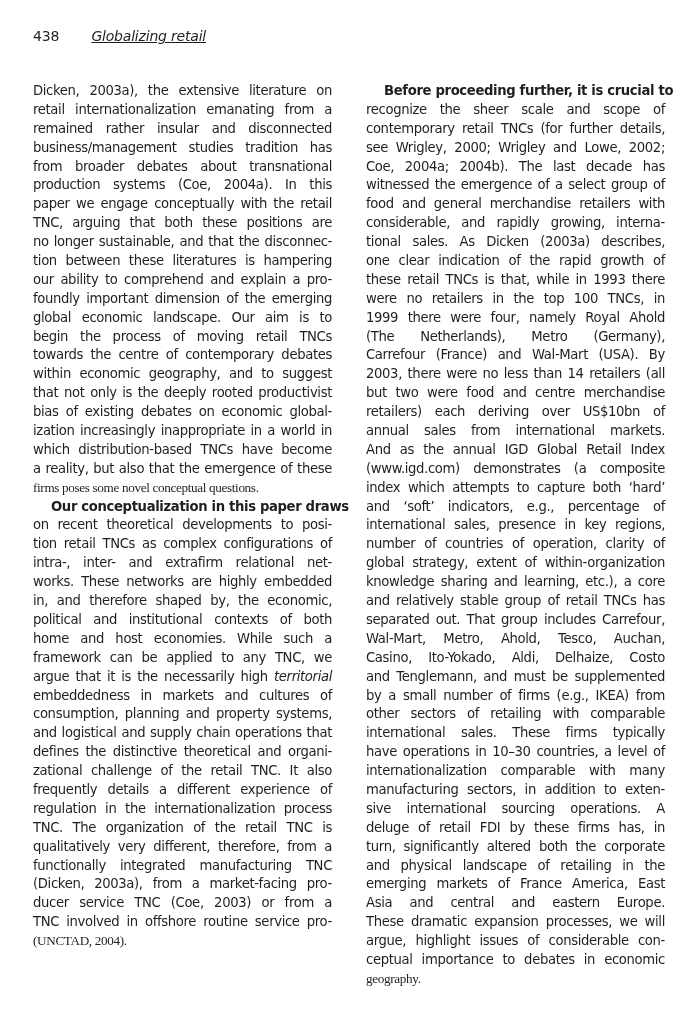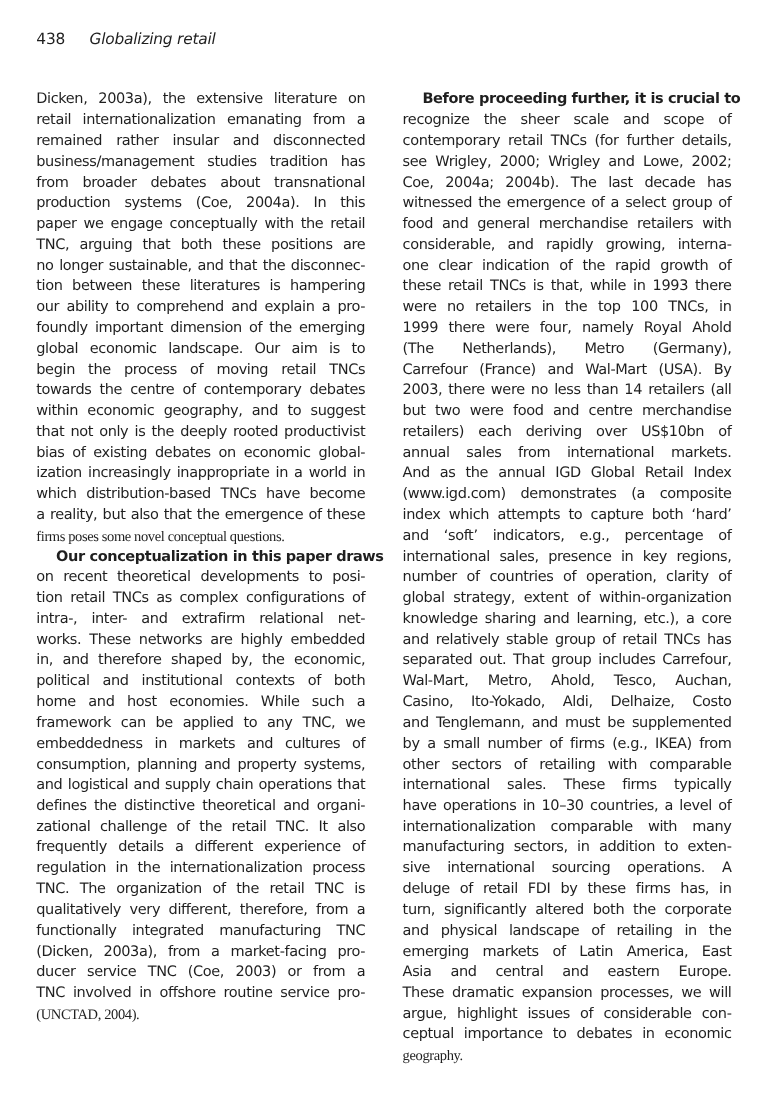--- a/index.html
+++ b/index.html
@@ -1,20 +1,20 @@
 <!DOCTYPE html>
 <html><head>
 <meta charset="utf-8">
 <style>
   html, body { margin: 0; padding: 0; background: #ffffff; }
   body { width: 695px; height: 1012px; position: relative; overflow: hidden;
          font-family: "DejaVu Sans", sans-serif; color: #1f1f1f; }
   .header { position: absolute; left: 33px; top: 28px; font-size: 14px; letter-spacing: -0.2px; }
-  .header .pnum { margin-right: 18px; }
-  .header .rtitle { font-style: italic; font-family: "DejaVu Sans", sans-serif; }
+  .header .pnum { margin-right: 28px; }
+  .header .rtitle { font-style: italic; font-family: "DejaVu Sans", sans-serif; text-decoration: underline; }
   .col { position: absolute; top: 82px; width: 299px; }
   .col.left { left: 33px; }
   .col.right { left: 366px; }
   .line { display: block; height: 18.9px; line-height: 18.9px; font-size: 13.2px;
           white-space: nowrap; text-align: justify; text-align-last: justify;
           letter-spacing: -0.35px; word-spacing: 0px; }
   .line.last { text-align-last: left; font-family: Liberation Serif, serif; }
   .line.indent { text-indent: 18px; font-weight: bold; }
   .line i { font-style: italic; }
 </style>
@@ -51,20 +51,21 @@
   <span class="line last">firms poses some novel conceptual questions.</span>
   <span class="line indent">Our conceptualization in this paper draws</span>
   <span class="line">on recent theoretical developments to posi-</span>
   <span class="line">tion retail TNCs as complex configurations of</span>
   <span class="line">intra-, inter- and extrafirm relational net-</span>
   <span class="line">works. These networks are highly embedded</span>
   <span class="line">in, and therefore shaped by, the economic,</span>
   <span class="line">political and institutional contexts of both</span>
   <span class="line">home and host economies. While such a</span>
   <span class="line">framework can be applied to any TNC, we</span>
+  <span class="line"><span>argue that it is the necessarily high </span><i>territorial</i></span>
   <span class="line">embeddedness in markets and cultures of</span>
   <span class="line">consumption, planning and property systems,</span>
   <span class="line">and logistical and supply chain operations that</span>
   <span class="line">defines the distinctive theoretical and organi-</span>
   <span class="line">zational challenge of the retail TNC. It also</span>
   <span class="line">frequently details a different experience of</span>
   <span class="line">regulation in the internationalization process</span>
   <span class="line">TNC. The organization of the retail TNC is</span>
   <span class="line">qualitatively very different, therefore, from a</span>
   <span class="line">functionally integrated manufacturing TNC</span>
@@ -76,20 +77,21 @@
 
 <div class="col right">
   <span class="line indent">Before proceeding further, it is crucial to</span>
   <span class="line">recognize the sheer scale and scope of</span>
   <span class="line">contemporary retail TNCs (for further details,</span>
   <span class="line">see Wrigley, 2000; Wrigley and Lowe, 2002;</span>
   <span class="line">Coe, 2004a; 2004b). The last decade has</span>
   <span class="line">witnessed the emergence of a select group of</span>
   <span class="line">food and general merchandise retailers with</span>
   <span class="line">considerable, and rapidly growing, interna-</span>
+  <span class="line">tional sales. As Dicken (2003a) describes,</span>
   <span class="line">one clear indication of the rapid growth of</span>
   <span class="line">these retail TNCs is that, while in 1993 there</span>
   <span class="line">were no retailers in the top 100 TNCs, in</span>
   <span class="line">1999 there were four, namely Royal Ahold</span>
   <span class="line">(The Netherlands), Metro (Germany),</span>
   <span class="line">Carrefour (France) and Wal-Mart (USA). By</span>
   <span class="line">2003, there were no less than 14 retailers (all</span>
   <span class="line">but two were food and centre merchandise</span>
   <span class="line">retailers) each deriving over US$10bn of</span>
   <span class="line">annual sales from international markets.</span>
@@ -109,19 +111,19 @@
   <span class="line">by a small number of firms (e.g., IKEA) from</span>
   <span class="line">other sectors of retailing with comparable</span>
   <span class="line">international sales. These firms typically</span>
   <span class="line">have operations in 10–30 countries, a level of</span>
   <span class="line">internationalization comparable with many</span>
   <span class="line">manufacturing sectors, in addition to exten-</span>
   <span class="line">sive international sourcing operations. A</span>
   <span class="line">deluge of retail FDI by these firms has, in</span>
   <span class="line">turn, significantly altered both the corporate</span>
   <span class="line">and physical landscape of retailing in the</span>
-  <span class="line">emerging markets of Latin America, East</span>
+  <span class="line">emerging markets of France America, East</span>
   <span class="line">Asia and central and eastern Europe.</span>
   <span class="line">These dramatic expansion processes, we will</span>
   <span class="line">argue, highlight issues of considerable con-</span>
   <span class="line">ceptual importance to debates in economic</span>
   <span class="line last">geography.</span>
 </div>
 
 </body></html>

